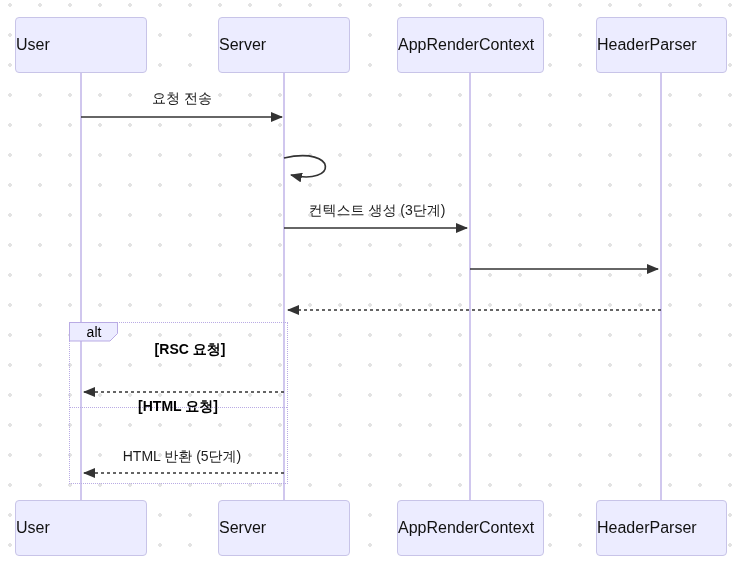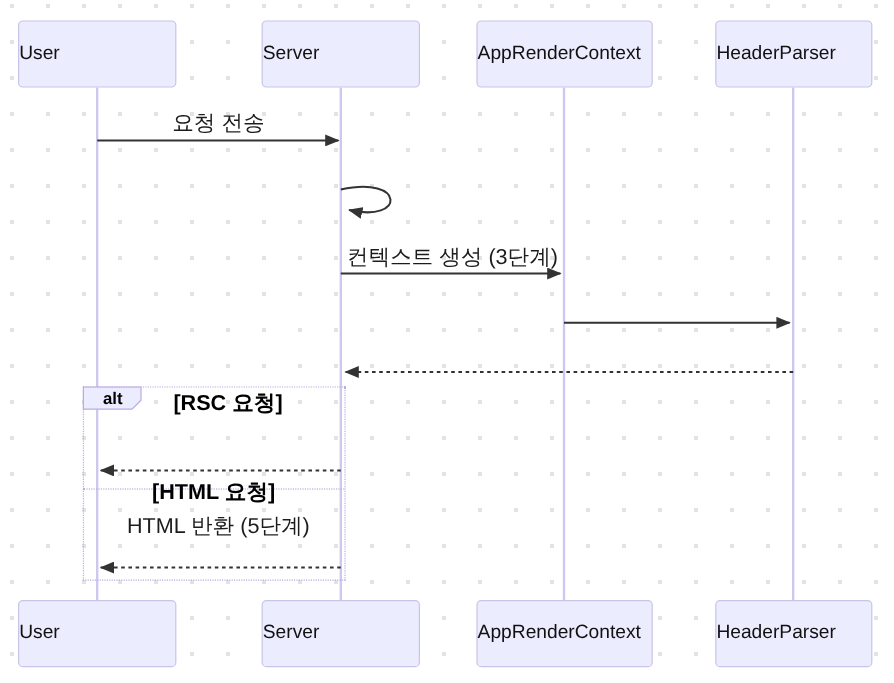--- a/index.html
+++ b/index.html
@@ -22,34 +22,34 @@
     position:absolute;height:54px;
     background:var(--actor_fill,#ECECFF);
     border:1px solid var(--actor_border,#c8c4e8);
     border-radius:4px;
     display:flex;align-items:center;justify-content:flex-start;
     font-size:16px;color:#111;
   }
   .svg-layer{position:absolute;left:0;top:0;pointer-events:none;}
   .msg{
     position:absolute;transform:translateX(-50%);
-    white-space:nowrap;font-size:18px;color:#1c1c1c;
+    white-space:nowrap;font-size:14px;color:#1c1c1c;
   }
   .cond{font-weight:700;color:#000;}
   .alt-frame{
     position:absolute;left:69px;top:322px;width:217px;height:160px;
     border:1px dotted var(--frame_border,#b9abe4);
   }
   .alt-divider{
     position:absolute;left:69px;top:407px;width:218px;height:0;
     border-top:1px dotted var(--frame_border,#b9abe4);
   }
   .alt-label-text{
     position:absolute;left:76px;top:323px;width:36px;height:17px;
-    font-size:14px;font-weight:700;color:#000;
+    font-size:14px;font-weight:400;color:#000;
     display:flex;align-items:center;justify-content:center;
   }
 </style>
 </head>
 <body>
 
 <div class="stage">
 
   <div class="lifeline" style="left:80px"></div>
   <div class="lifeline" style="left:283px"></div>
@@ -97,17 +97,17 @@
   </div>
   <div class="actor" style="left:397px;top:500px;width:145px">
     <span>AppRenderContext</span>
   </div>
   <div class="actor" style="left:596px;top:500px;width:129px">
     <span>HeaderParser</span>
   </div>
 
   <div class="msg" style="left:182px;top:90px">요청 전송</div>
   <div class="msg" style="left:377px;top:202px">컨텍스트 생성 (3단계)</div>
-  <div class="msg cond" style="left:190px;top:324px">[RSC 요청]</div>
+  <div class="msg cond" style="left:190px;top:341px">[RSC 요청]</div>
   <div class="msg cond" style="left:178px;top:398px">[HTML 요청]</div>
-  <div class="msg" style="left:182px;top:426px">HTML 반환 (5단계)</div>
+  <div class="msg" style="left:182px;top:448px">HTML 반환 (5단계)</div>
 
 </div>
 
 </body></html>

